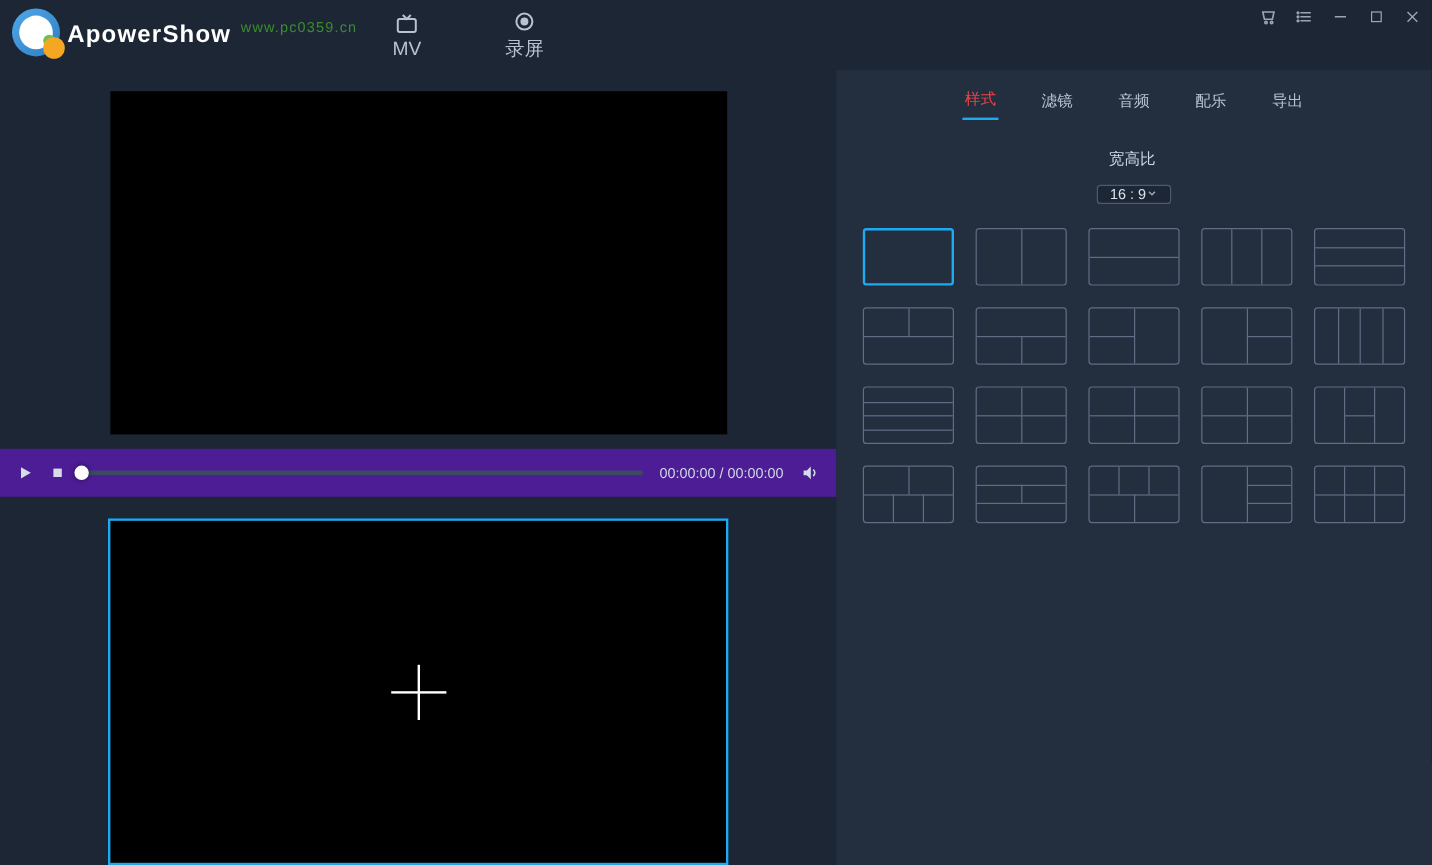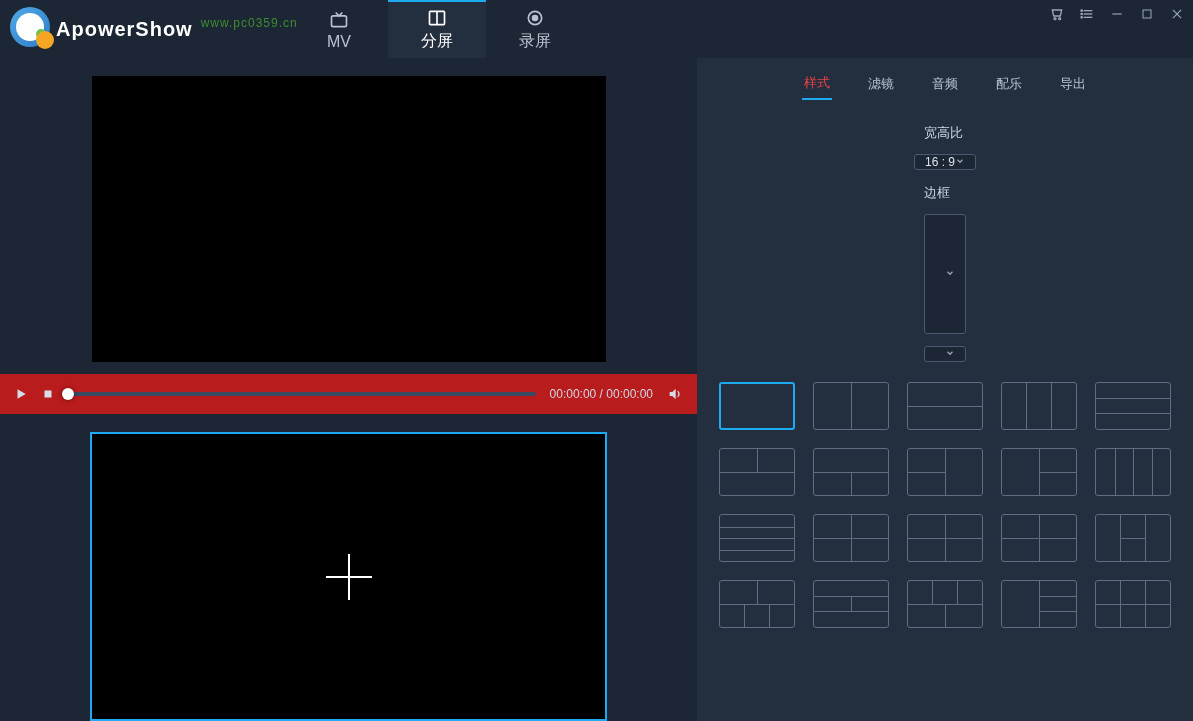--- a/index.html
+++ b/index.html
@@ -24,21 +24,21 @@
 
 .window-ctrls { position: absolute; right: 8px; top: 6px; display: flex; gap: 14px; align-items: center; }
 .window-ctrls .w-btn { width: 16px; height: 16px; display:flex; align-items:center; justify-content:center; cursor:pointer; color:#9aa6b8; }
 
 
 .body-wrap { display: flex; height: calc(721px - 58px); }
 
 
 .left-panel { width: 700px; display: flex; flex-direction: column; background: #1d2634; }
 .preview-box { margin: 18px auto 0 auto; width: 514px; height: 288px; background: #000; }
-.player-bar { height: 40px; margin-top: 12px; background: #b91c1c; display:flex; align-items:center; padding: 0 14px; gap: 14px; }
+.player-bar { height: 40px; margin-top: 12px; background: #4c1d95; display:flex; align-items:center; padding: 0 14px; gap: 14px; }
 .play-btn, .stop-btn, .vol-btn { cursor:pointer; color:#d6dde8; display:flex; align-items:center; justify-content:center; }
 .seek { flex:1; height: 4px; background: #3a4a63; position: relative; border-radius: 2px; }
 .seek-knob { position:absolute; left:0; top:50%; transform:translate(-50%,-50%); width:12px; height:12px; border-radius:50%; background:#fff; box-shadow: 0 0 4px rgba(0,0,0,0.5); }
 .time-text { font-size: 12px; color:#cfd8e6; }
 
 .lower-area { flex:1; margin-top: 10px; display:flex; justify-content:center; align-items:flex-start; padding-top: 8px; }
 .editor-box { width: 517px; height: 289px; border: 2px solid #1eaaf1; background:#000; position:relative; }
 .cross { position:absolute; left:50%; top:50%; transform:translate(-50%,-50%); }
 .cross::before, .cross::after { content:""; position:absolute; background:#fff; }
 .cross::before { width:46px; height:2px; left:-23px; top:-1px; }
@@ -82,27 +82,20 @@
     </div>
   </div>
 
   <div class="main-tabs">
     <div class="main-tab">
       <svg viewBox="0 0 24 24" fill="none" stroke="currentColor" stroke-width="2">
           <rect x="3" y="7" width="18" height="13" rx="2"></rect>
           <path d="M8 3l4 4 4-4"></path>
         </svg>
       <span class="main-tab-label">MV</span>
-    </div>
-    <div class="main-tab active">
-      <svg viewBox="0 0 24 24" fill="none" stroke="currentColor" stroke-width="2">
-          <rect x="3" y="4" width="18" height="16" rx="1"></rect>
-          <line x1="12" y1="4" x2="12" y2="20"></line>
-        </svg>
-      <span class="main-tab-label">分屏</span>
     </div>
     <div class="main-tab">
       <svg viewBox="0 0 24 24" fill="none" stroke="currentColor" stroke-width="2">
           <circle cx="12" cy="12" r="8"></circle>
           <circle cx="12" cy="12" r="3" fill="currentColor"></circle>
         </svg>
       <span class="main-tab-label">录屏</span>
     </div>
   </div>
 
@@ -194,39 +187,20 @@
       <div class="dropdown">
         <span>16 : 9</span>
         <span class="chev">
           <svg class="chev-svg" viewBox="0 0 24 24" fill="none" stroke="currentColor" stroke-width="3">
               <polyline points="6 9 12 15 18 9"></polyline>
             </svg>
         </span>
       </div>
     </div>
 
-    <div class="controls-row">
-      <span class="ctrl-label">边框</span>
-      <div class="dropdown narrow">
-        <div class="line-sample" style="height:2px;"></div>
-        <span class="chev">
-          <svg class="chev-svg" viewBox="0 0 24 24" fill="none" stroke="currentColor" stroke-width="3">
-              <polyline points="6 9 12 15 18 9"></polyline>
-            </svg>
-        </span>
-      </div>
-      <div class="dropdown">
-        <div class="line-sample" style="height:3px;"></div>
-        <span class="chev">
-          <svg class="chev-svg" viewBox="0 0 24 24" fill="none" stroke="currentColor" stroke-width="3">
-              <polyline points="6 9 12 15 18 9"></polyline>
-            </svg>
-        </span>
-      </div>
-    </div>
 
     <div class="templates">
 
       <div class="tmpl selected"></div>
       <div class="tmpl">
           <div class="v" style="left:50%"></div>
         </div>
       <div class="tmpl">
           <div class="h" style="top:50%"></div>
         </div>

